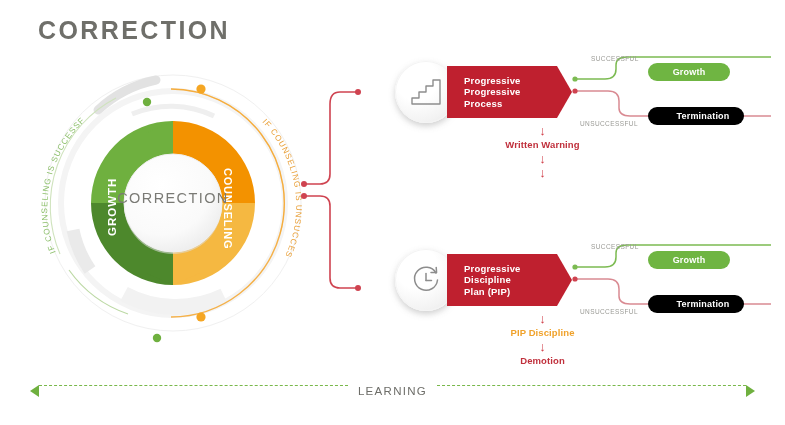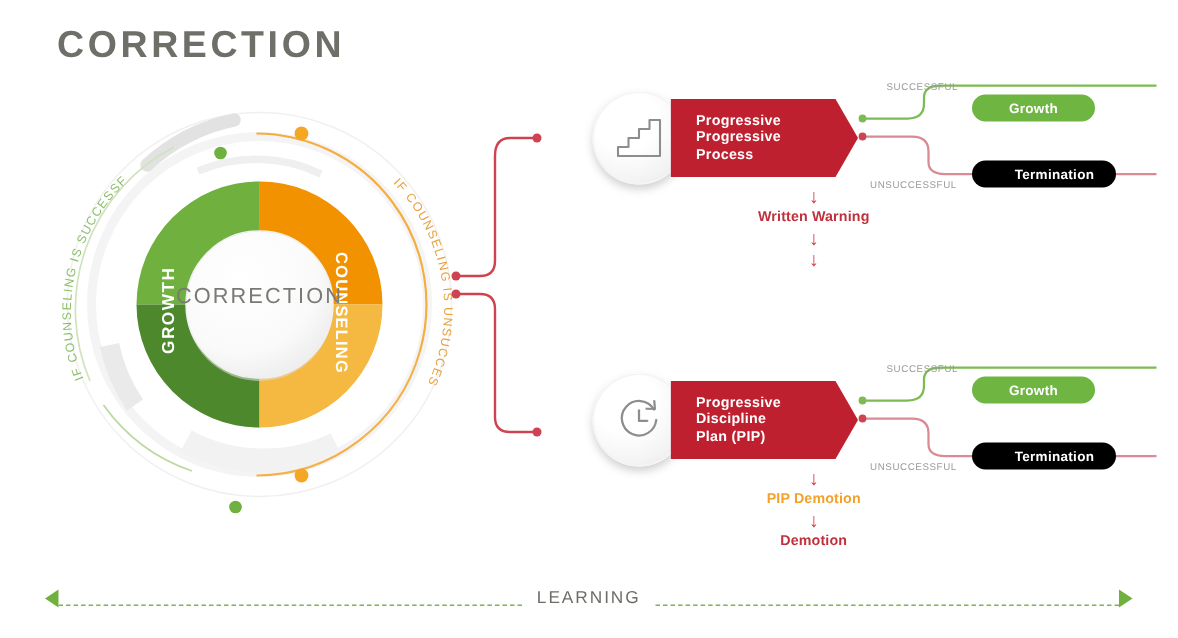--- a/index.html
+++ b/index.html
@@ -178,21 +178,21 @@
   }
 
   
   .learning {
     position: absolute;
     left: 30px;
     top: 385px;
     width: 725px;
     height: 20px;
     display: flex;
-    align-items: flex-end;
+    align-items: flex-start;
   }
   .learning-line {
     flex: 1;
     height: 1px;
     border-top: 1.6px dashed #79b84b;
   }
   .learning-text {
     font-size: 11.5px;
     letter-spacing: 1.3px;
     color: #6d6d68;
@@ -351,21 +351,21 @@
     </svg>
 
     <div class="branch-label label-successful">SUCCESSFUL</div>
     <div class="branch-label label-unsuccessful">UNSUCCESSFUL</div>
 
     <div class="pill pill-growth">Growth</div>
     <div class="pill pill-termination">Termination</div>
 
     <div class="steps">
       <div class="step-arrow">↓</div>
-      <div class="step-text orange">PIP Demotion</div>
+      <div class="step-text orange">PIP Discipline</div>
       <div class="step-arrow">↓</div>
       <div class="step-text">Demotion</div>
     </div>
   </div>
 
   <div class="learning">
     <div class="tri-left"></div>
     <div class="learning-line"></div>
     <div class="learning-text">LEARNING</div>
     <div class="learning-line"></div>

